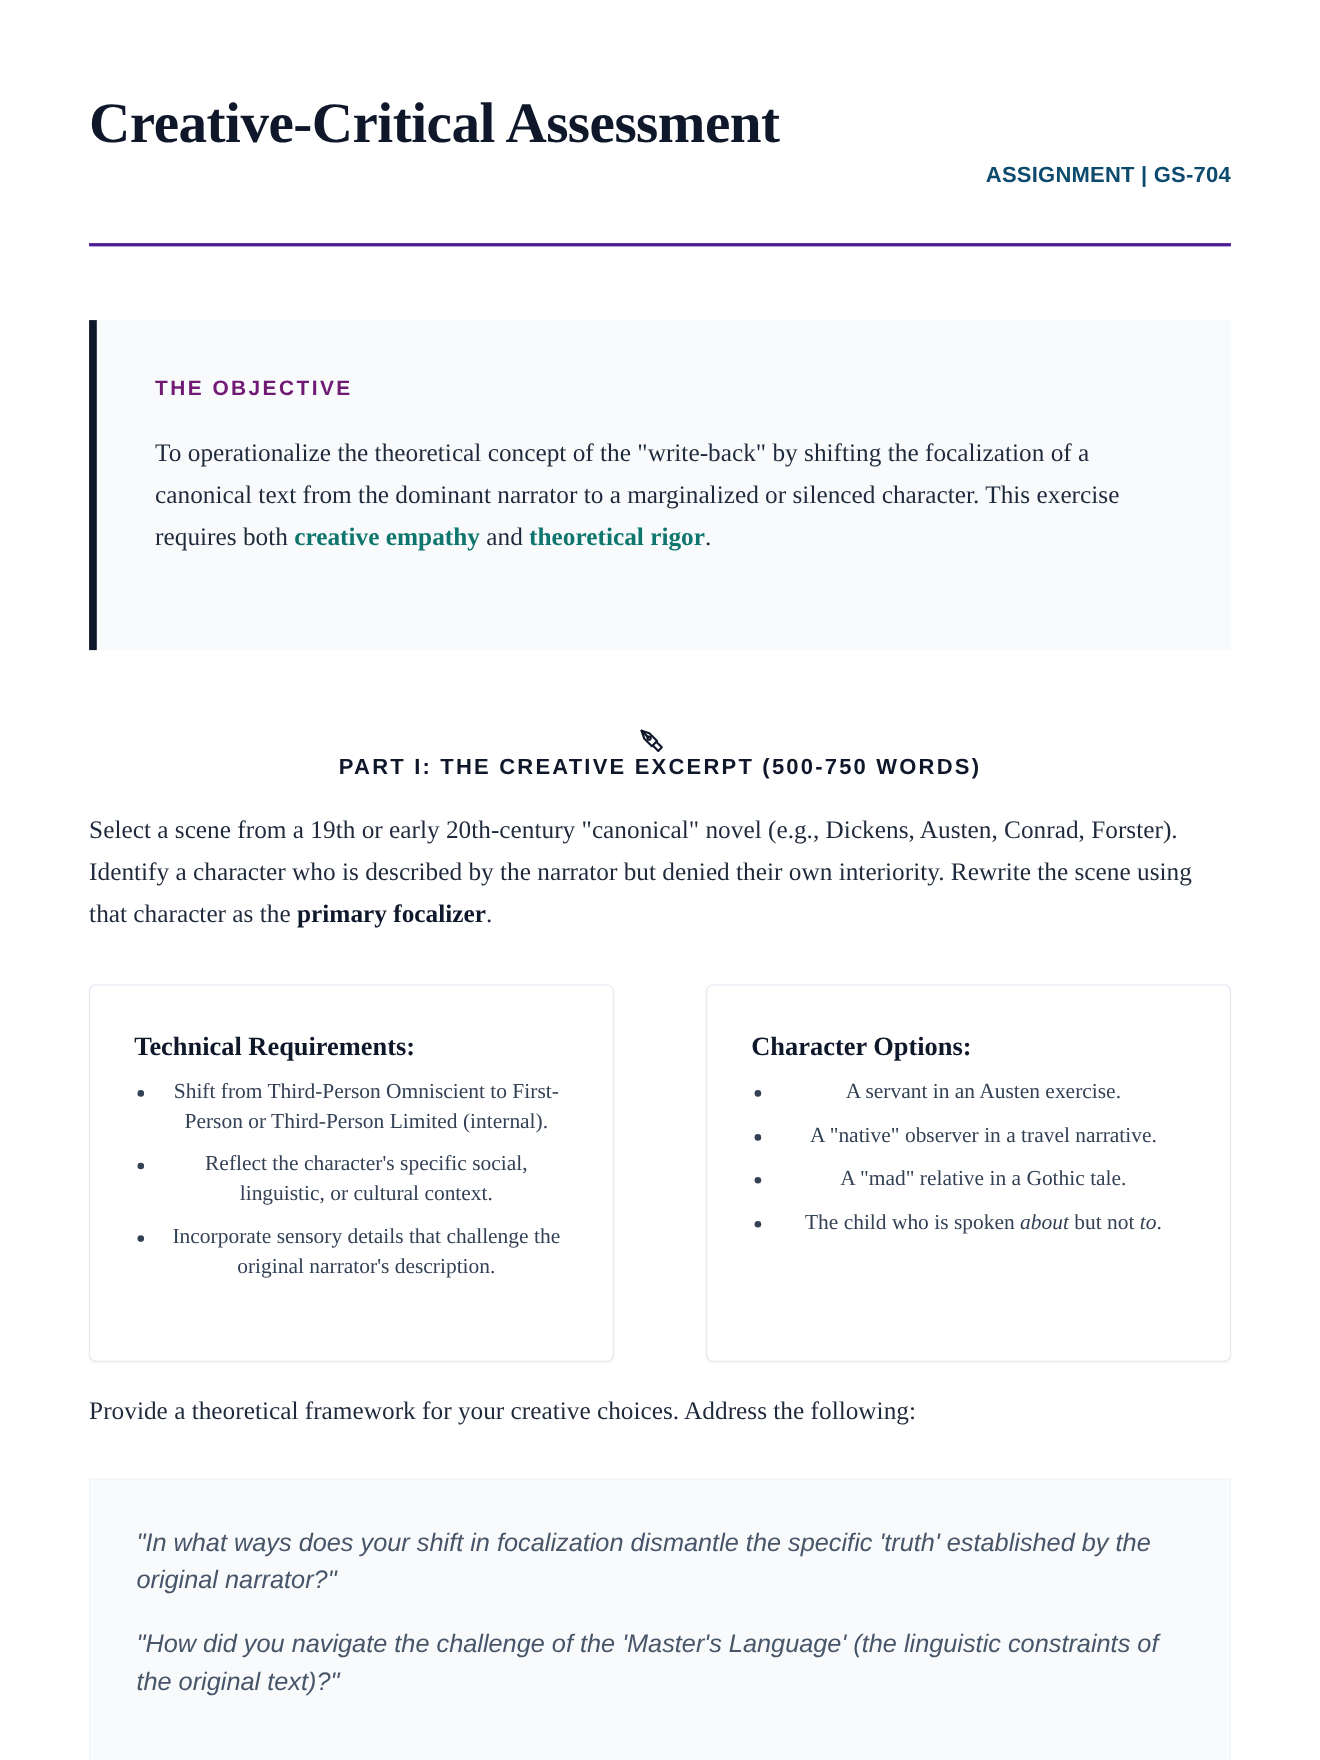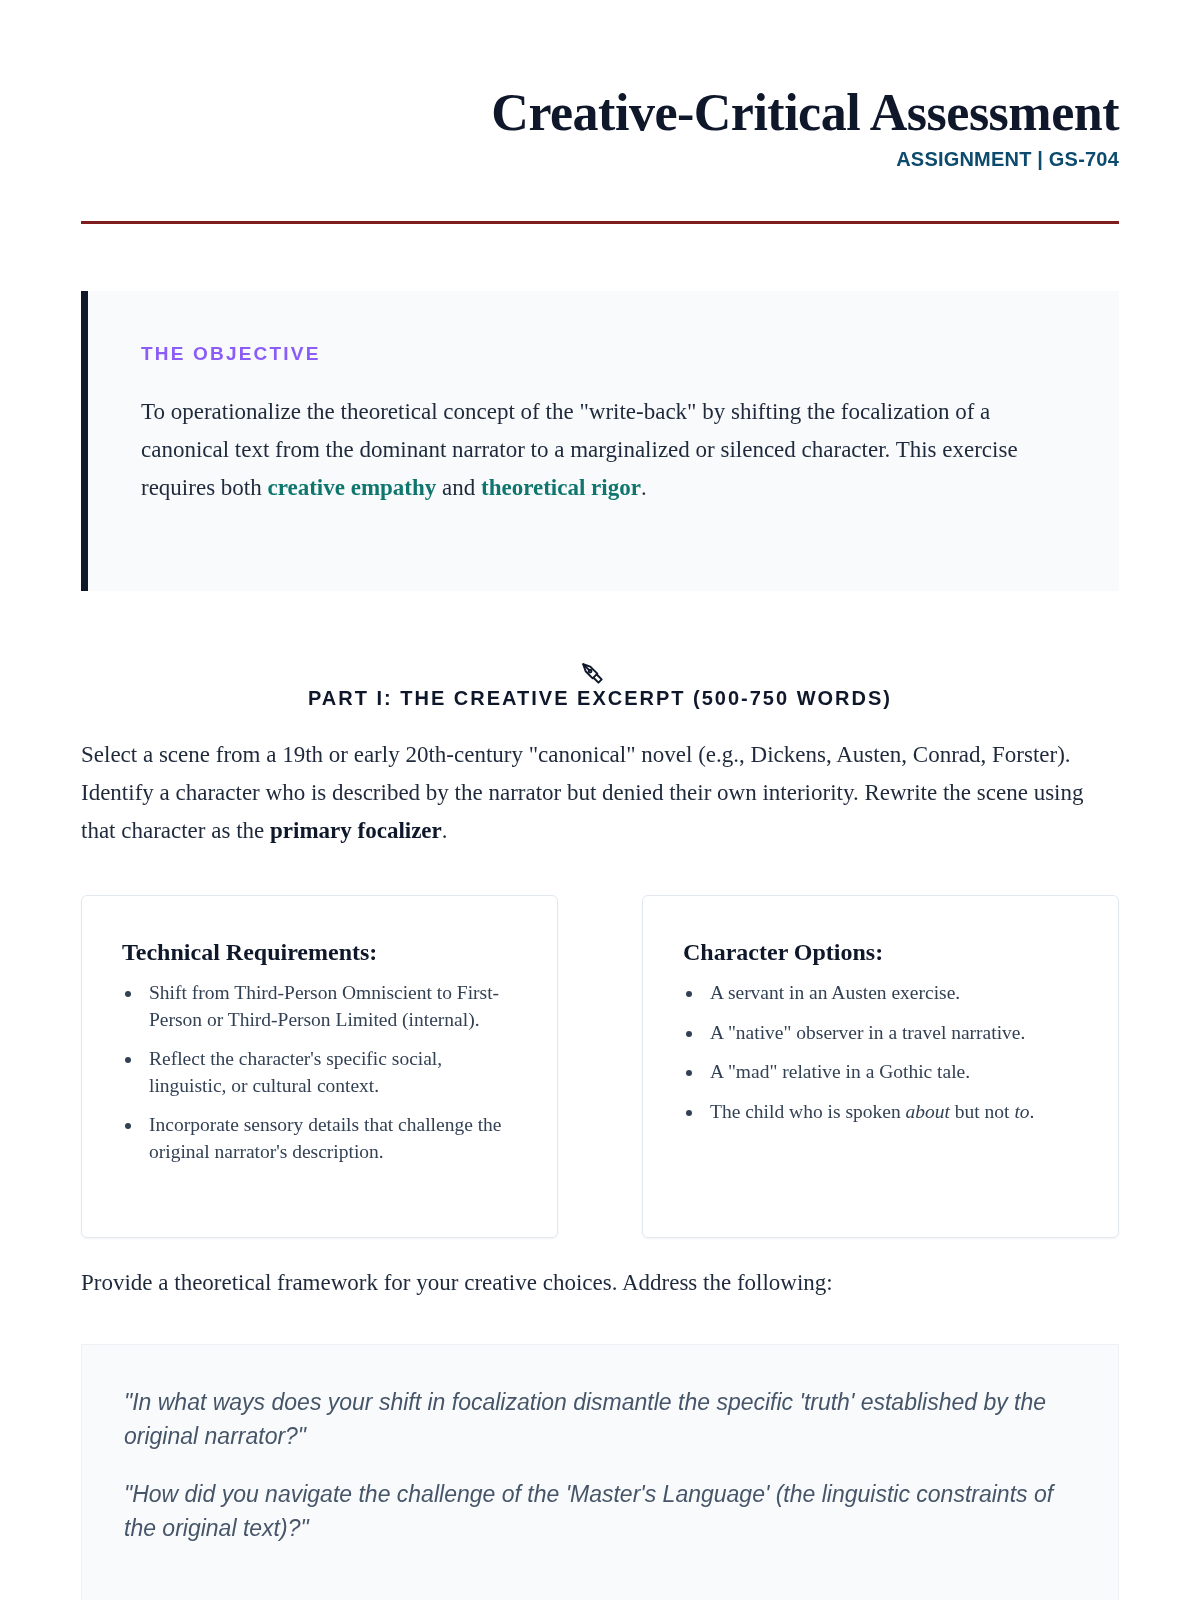--- a/index.html
+++ b/index.html
@@ -1,43 +1,43 @@
 <!DOCTYPE html>
 <html><head>
   <meta charset="utf-8">
   <style>
     * { box-sizing: border-box; margin: 0; padding: 0; }
     html, body { width: 1200px; height: 1600px; overflow: hidden; background: #ffffff; }
     body { font-family: "DejaVu Serif", serif; color: #0f172a; }
     .page { position: relative; padding: 80px 81px 0 81px; }
 
     
-    .header { position: relative; border-bottom: 3px solid #7f1d1d; height: 144px; text-align: right; }
+    .header { position: relative; border-bottom: 3px solid #4c1d95; height: 144px; }
     .title { font-family: "Liberation Serif", serif; font-weight: 700; font-size: 52px; letter-spacing: -0.5px; color: #0f172a; line-height: 66px; margin-top: 0; }
     .subtitle { font-family: "Liberation Serif", serif; font-style: italic; font-size: 34px; color: #475569; line-height: 44px; margin-top: -4px; }
     .assignment-code { position: absolute; right: 0; top: 68px; font-family: "Liberation Sans", sans-serif; font-weight: 700; font-size: 20px; color: #0c4a6e; letter-spacing: 0.2px; }
 
     
     .objective { margin-top: 67px; background: #f8fafc; border-left: 7px solid #0f172a; padding: 52px 60px 70px 53px; height: 300px; }
-    .objective-label { font-family: "Liberation Sans", sans-serif; font-weight: 700; font-size: 19px; letter-spacing: 2.2px; color: #8b5cf6; }
+    .objective-label { font-family: "Liberation Sans", sans-serif; font-weight: 700; font-size: 19px; letter-spacing: 2.2px; color: #701a75; }
     .objective-text { margin-top: 28px; font-family: "Liberation Serif", serif; font-size: 23px; line-height: 38px; color: #1e293b; }
     .objective-text b { color: #0f766e; }
 
     
     .section-head { display: flex; align-items: center; margin-top: 70px; flex-direction: column; }
     .section-head .icon { width: 26px; height: 26px; margin-right: 14px; display: inline-flex; }
     .section-title { font-family: "Liberation Sans", sans-serif; font-weight: 700; font-size: 20px; letter-spacing: 2px; color: #0f172a; }
     .section-body { margin-top: 26px; font-family: "Liberation Serif", serif; font-size: 23px; line-height: 38px; color: #1e293b; }
     .section-body b { color: #0f172a; margin-top: 33px; }
 
     
     .cards { display: flex; gap: 84px; margin-top: 45px; }
     .card { flex: 1; border: 1.5px solid #e2e8f0; border-radius: 6px; padding: 40px 40px 36px 40px; height: 343px; box-shadow: 0 1px 2px rgba(15,23,42,0.05); }
     .card-title { font-family: "Liberation Serif", serif; font-weight: 700; font-size: 24px; color: #0f172a; line-height: 32px; }
-    .card ul { list-style: none; margin-top: 12px; }
+    .card ul { list-style: none; margin-top: 12px; text-align: center; }
     .card li { position: relative; padding-left: 27px; font-family: "Liberation Serif", serif; font-size: 19.5px; line-height: 26.5px; color: #334155; margin-bottom: 13px; }
     .card li::before { content: ""; position: absolute; left: 3px; top: 11px; width: 6px; height: 6px; border-radius: 50%; background: #334155; }
     .card.opts li { margin-bottom: 13px; }
 
     .part2 { margin-top: 88px; }
 
     
     .questions { margin-top: 42px; background: #f8fafc; border: 1.5px solid #eef2f7; padding: 40px 42px 0 42px; height: 260px; }
     .question { font-family: "Liberation Sans", sans-serif; font-style: italic; font-size: 23px; line-height: 34px; color: #475569; margin-bottom: 24px; }
   </style>

